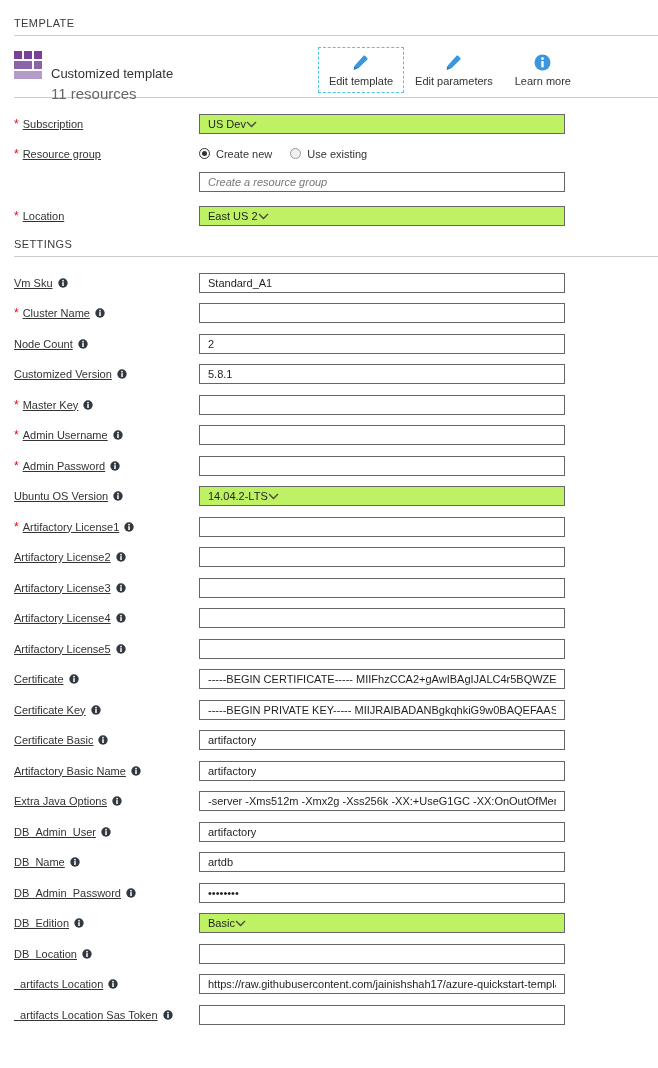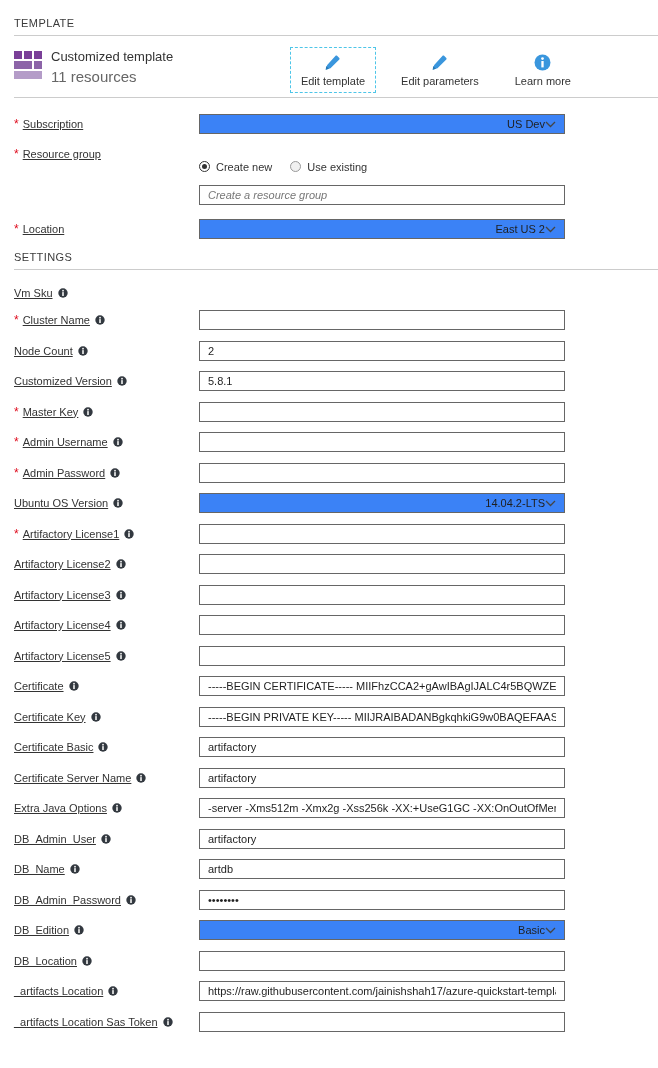--- a/index.html
+++ b/index.html
@@ -22,24 +22,24 @@
   .template-card { display: flex; align-items: flex-start; margin-top: 11px; height: 44px; }
   .tpl-icon { position: relative; width: 28px; height: 28px; margin-top: 4px; flex: 0 0 auto; }
   .tpl-icon div { position: absolute; }
   .sq1 { left:0;  top:0; width:8px; height:8px; background:#7a3f98; }
   .sq2 { left:10px; top:0; width:8px; height:8px; background:#7a3f98; }
   .sq3 { left:20px; top:0; width:8px; height:8px; background:#7a3f98; }
   .bar1 { left:0; top:10px; width:18px; height:8px; background:#8c64a8; }
   .sq4 { left:20px; top:10px; width:8px; height:8px; background:#8c64a8; }
   .bar2 { left:0; top:20px; width:28px; height:8px; background:#b49cc8; }
   .tpl-text { margin-left: 9px; padding-top: 2px; }
-  .tpl-title { font-size: 13px; color: #333; }
+  .tpl-title { font-size: 13px; color: #333; margin-top: 17px; }
   .tpl-sub { font-size: 15px; color: #666; margin-top: 4px; }
 
-  .actions { margin-left: auto; margin-right: 76px; display: flex; gap: 14px; align-items: center; }
+  .actions { margin-left: auto; margin-right: 76px; display: flex; align-items: center; }
   .action {
     display: flex; flex-direction: column; align-items: center;
     padding: 6px 10px 5px 10px; border: 1px dashed transparent;
     color: #333; cursor: pointer; background: none; font: inherit;
   }
   .action.selected { border-color: #4dc5e8; }
   .action .a-icon { height: 17px; margin-bottom: 4px; }
 
   
   .form { margin-top: 16px; }
@@ -52,25 +52,25 @@
   .lbl .txt-l { line-height: 14px; text-decoration: underline; }
   .info-dot { display: inline-flex; margin-left: 5px; }
   .ctl { width: 366px; flex: 0 0 auto; }
   input.txt {
     width: 100%; height: 20px; border: 1px solid #666; border-radius: 0;
     font-family: "Liberation Sans", sans-serif; font-size: 11px; color: #1f1f1f;
     padding: 0 8px; background: #fff; outline: none;
   }
   input.txt::placeholder { font-style: italic; color: #777; }
   .selectbox {
-    width: 100%; height: 20px; border: 1px solid #666; background: #3b82f6;
-    display: flex; align-items: center; justify-content: flex-end;
+    width: 100%; height: 20px; border: 1px solid #666; background: #bef264;
+    display: flex; align-items: center; justify-content: flex-start;
     padding: 0 8px; color: #1f1f1f; cursor: pointer;
   }
-  .radio-row { display: flex; align-items: center; gap: 18px; height: 16px; margin-top: 14px; }
+  .radio-row { display: flex; align-items: center; gap: 18px; height: 16px; margin-top: 1px; }
   .radio-opt { display: flex; align-items: center; gap: 6px; cursor: pointer; }
   .radio { width: 11px; height: 11px; border: 1px solid #666; border-radius: 50%; position: relative; background:#fff; }
   .radio.checked { border-color: #333; }
   .radio.checked::after { content:""; position:absolute; left:2px; top:2px; right:2px; bottom:2px; border-radius:50%; background:#333; }
   .radio.unchecked { border-color: #999; background: #f0f0f0; }
   .sub-input { margin-top: 10px; }
 </style>
 </head>
 <body>
 
@@ -188,20 +188,21 @@
         <div class="lbl">
           <span class="txt-l">Vm Sku</span>
           <span class="info-dot">
             <svg width="10" height="10" viewBox="0 0 16 16">
               <circle cx="8" cy="8" r="7.5" fill="#32383f"></circle>
               <circle cx="8" cy="4.2" r="1.4" fill="#fff"></circle>
               <rect x="6.8" y="6.6" width="2.4" height="6.2" fill="#fff"></rect>
             </svg>
           </span>
         </div>
+        <div class="ctl"><input type="text" class="txt" value="Standard_A1" style=""></div>
       </div>
       <div class="row">
         <div class="lbl">
           <span class="req">*</span>
           <span class="txt-l">Cluster Name</span>
           <span class="info-dot">
             <svg width="10" height="10" viewBox="0 0 16 16">
               <circle cx="8" cy="8" r="7.5" fill="#32383f"></circle>
               <circle cx="8" cy="4.2" r="1.4" fill="#fff"></circle>
               <rect x="6.8" y="6.6" width="2.4" height="6.2" fill="#fff"></rect>
@@ -398,21 +399,21 @@
               <circle cx="8" cy="8" r="7.5" fill="#32383f"></circle>
               <circle cx="8" cy="4.2" r="1.4" fill="#fff"></circle>
               <rect x="6.8" y="6.6" width="2.4" height="6.2" fill="#fff"></rect>
             </svg>
           </span>
         </div>
         <div class="ctl"><input type="text" class="txt" value="artifactory" style=""></div>
       </div>
       <div class="row">
         <div class="lbl">
-          <span class="txt-l">Certificate Server Name</span>
+          <span class="txt-l">Artifactory Basic Name</span>
           <span class="info-dot">
             <svg width="10" height="10" viewBox="0 0 16 16">
               <circle cx="8" cy="8" r="7.5" fill="#32383f"></circle>
               <circle cx="8" cy="4.2" r="1.4" fill="#fff"></circle>
               <rect x="6.8" y="6.6" width="2.4" height="6.2" fill="#fff"></rect>
             </svg>
           </span>
         </div>
         <div class="ctl"><input type="text" class="txt" value="artifactory" style=""></div>
       </div>

